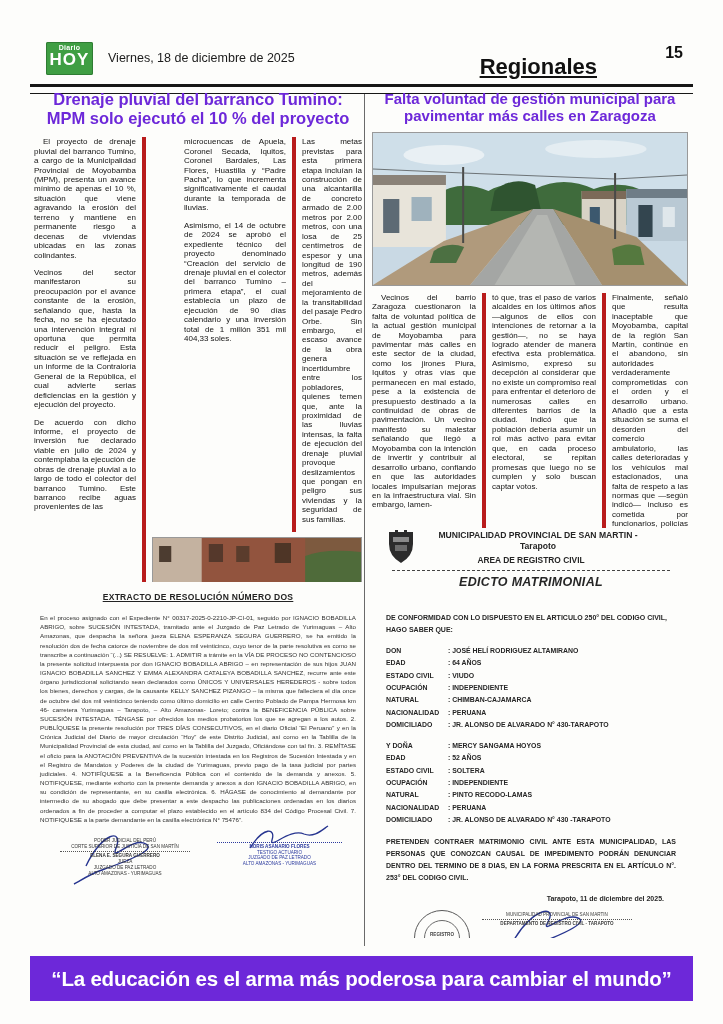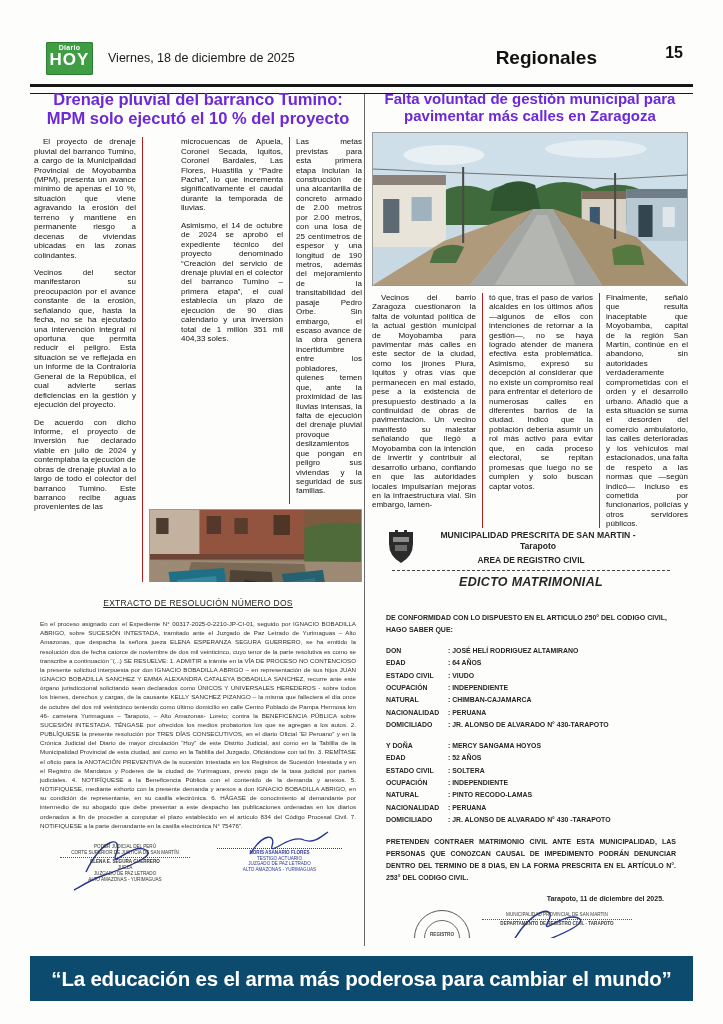--- a/index.html
+++ b/index.html
@@ -11,52 +11,52 @@
   }
   .page{position:absolute;inset:0;background:#fdfdfb;overflow:hidden;}
 
   
   .masthead{position:absolute;left:30px;right:30px;top:40px;height:42px;}
   .logo{position:absolute;left:16px;top:2px;width:47px;height:33px;background:#3f9e43;
         color:#fff;text-align:center;border-radius:2px;box-shadow:0 0 0 1px #2f7c33 inset;}
   .logo .logo-top{display:block;font-size:7px;font-weight:700;letter-spacing:.3px;padding-top:2px;}
   .logo .logo-main{display:block;font-size:17px;font-weight:800;letter-spacing:1px;line-height:1.05;}
   .mast-date{position:absolute;left:78px;top:11px;font-size:12.5px;color:#1c1c1c;}
-  .mast-section{position:absolute;right:96px;top:7px;font-size:19px;font-weight:700;color:#111;}
+  .mast-section{position:absolute;right:96px;top:14px;font-size:22px;font-weight:700;color:#111;text-decoration:underline;}
   .mast-page{position:absolute;right:10px;top:4px;font-size:16px;font-weight:700;color:#111;}
   .mast-rule{position:absolute;left:30px;right:30px;top:84px;height:6px;
              border-top:3px solid #161616;border-bottom:1px solid #161616;}
 
   
   .divider{position:absolute;left:364px;top:94px;bottom:78px;width:1px;background:#6a6a6a;}
 
   
   .headline{font-weight:700;text-align:center;color:#6d28d9;line-height:1.16;margin:0 6px 7px;}
   p.body{font-size:8px;line-height:1.18;text-align:justify;margin:0 0 8px;color:#131313;
          word-spacing:-0.2px;}
   p.body.indent{text-indent:9px;}
-  .colrule{border-right:1px solid #b91c1c;}
+  .colrule{border-right:4px solid #b91c1c;}
 
   
   .la{position:absolute;left:32px;top:90px;width:332px;height:492px;overflow:hidden;}
   .la .headline{font-size:16.5px;}
   .la-body{display:flex;padding:2px 2px 0;}
   .la-col1{width:102px;padding-right:6px;}
   .la-right{flex:1;display:flex;flex-direction:column;padding-left:6px;}
   .la-cols{display:flex;margin-left:32px;}
   .la-colA{width:102px;padding-right:6px;}
   .la-colB{flex:1;padding-left:6px;}
   .photo{border:1px solid #999;background:#ddd;}
   .photo-left{height:176px;margin-top:5px;}
   .photo svg{display:block;width:100%;height:100%;}
 
   
   .legal{position:absolute;left:32px;top:584px;width:332px;height:352px;overflow:hidden;color:#2c2c2c;}
-  .legal-title{font-size:8.5px;font-weight:400;text-align:center;text-decoration:underline;
-               letter-spacing:.3px;margin:14px 0 11px;color:#232323;}
+  .legal-title{font-size:8.5px;font-weight:700;text-align:center;text-decoration:underline;
+               letter-spacing:.3px;margin:8px 0 11px;color:#232323;}
   .legal-text{font-size:6.2px;line-height:1.48;text-align:justify;padding:0 8px;color:#303030;
               font-weight:500;}
   .legal-stamps{position:relative;height:78px;margin-top:8px;}
   .stamp-block{position:absolute;font-size:4.6px;line-height:1.25;color:#333;text-align:center;}
   .stamp-judge{left:28px;top:6px;width:130px;}
   .stamp-clerk{left:185px;top:8px;width:125px;color:#2b3a9e;}
   .stamp-name{font-weight:700;border-top:1px dotted #555;margin-top:2px;padding-top:1px;}
   .sig-svg{position:absolute;pointer-events:none;}
 
   
@@ -88,21 +88,21 @@
   .ed-date{font-size:7px;font-weight:600;text-align:right;margin:11px 26px 0;}
   .ed-stamps{position:relative;height:86px;}
   .round-stamp{position:absolute;left:42px;top:8px;width:54px;height:54px;border:1.3px solid #5a5a5a;
                border-radius:50%;display:flex;align-items:center;justify-content:center;}
   .round-stamp .inner{width:34px;height:34px;border:1px solid #6a6a6a;border-radius:50%;
                display:flex;align-items:center;justify-content:center;font-size:4.6px;font-weight:700;
                text-align:center;color:#444;line-height:1.3;}
   .stamp-muni{left:110px;top:10px;width:150px;color:#3c3c3c;}
 
   
-  .banner{position:absolute;left:30px;right:30px;top:956px;height:45px;background:#0c4a6e;
+  .banner{position:absolute;left:30px;right:30px;top:956px;height:45px;background:#6d28d9;
           color:#fff;display:flex;align-items:center;justify-content:center;
           font-size:20.5px;font-weight:700;letter-spacing:-0.2px;}
 </style>
 </head>
 <body>
 
 <div class="page">
 
   <header class="masthead">
     <div class="logo">
@@ -245,21 +245,21 @@
     </div>
   </section>
 
   <section class="edicto">
     <div class="ed-head">
       <svg class="shield" viewBox="0 0 30 36">
         <path d="M3 4 L9 4 L9 1 L12 1 L12 4 L18 4 L18 1 L21 1 L21 4 L27 4 L27 16 Q27 28 15 35 Q3 28 3 16 Z" fill="#2b2b2b"></path>
         <rect x="7" y="9" width="16" height="5" fill="#8a8a8a"></rect>
         <rect x="9" y="17" width="12" height="6" fill="#6b6b6b"></rect>
       </svg>
-      <div class="ed-org">MUNICIPALIDAD PRESCRITA DE SAN MARTIN - Tarapoto</div>
+      <div class="ed-org">MUNICIPALIDAD PROVINCIAL DE SAN MARTIN - Tarapoto</div>
       <div class="ed-dept">AREA DE REGISTRO CIVIL</div>
       <div class="ed-dash"></div>
       <div class="ed-title">EDICTO MATRIMONIAL</div>
     </div>
     <div class="ed-intro">DE CONFORMIDAD CON LO DISPUESTO EN EL ARTICULO 250° DEL CODIGO CIVIL, HAGO SABER QUE:</div>
 
     <div class="ed-rows">
       <div class="ed-row">
           <span class="ed-label">DON</span>
           <span class="ed-val">: JOSÉ HELÍ RODRIGUEZ ALTAMIRANO</span>

